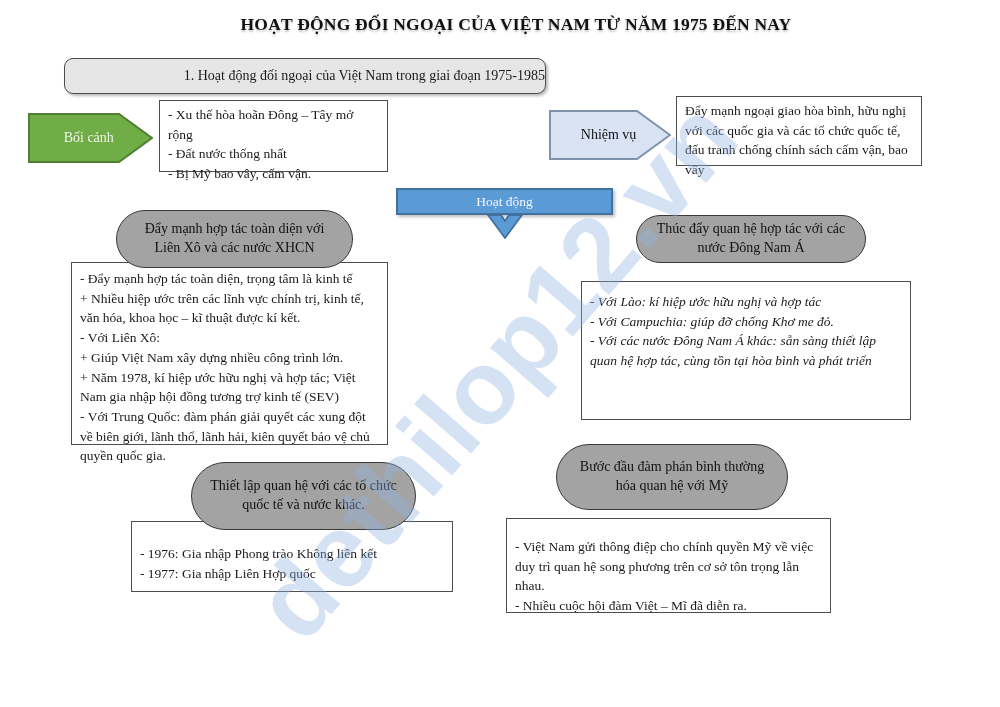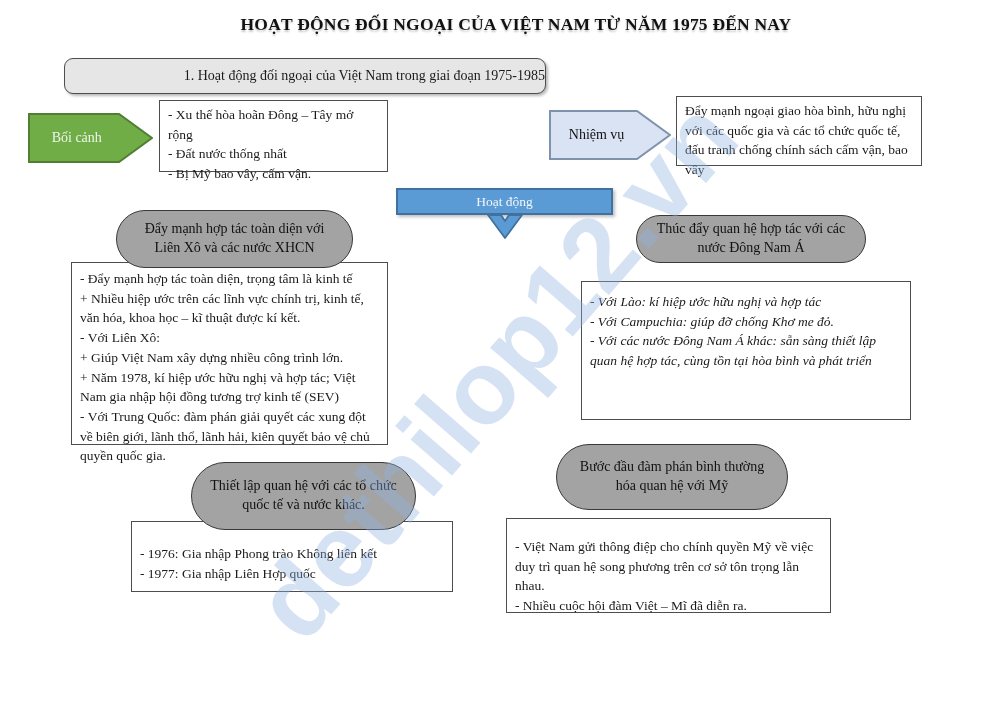--- a/index.html
+++ b/index.html
@@ -16,21 +16,21 @@
     position:absolute;left:48px;top:58px;width:480px;height:34px;
     background:#e7e6e6;border:1.6px solid #4d4d4d;border-radius:9px;
     box-shadow:2px 2px 3px rgba(0,0,0,.28);
     display:flex;align-items:center;justify-content:flex-end;
     font-size:14px;
   }
   .pentagon{position:absolute;}
   .pentagon svg{display:block;}
   .pentagon .pent-label{
     position:absolute;left:0;top:0;width:78%;height:100%;
-    display:flex;align-items:center;justify-content:center;font-size:14px;
+    display:flex;align-items:center;justify-content:center;font-size:14px;padding-left:12px;
   }
   .plain-box{
     position:absolute;background:#fff;border:1.6px solid #4d4d4d;
     font-size:13.5px;line-height:1.46;padding:4px 8px;box-sizing:border-box;
   }
   .banner{
     position:absolute;left:380px;top:188px;width:217px;height:27px;
     background:#5b9bd5;border:2px solid #41719c;box-sizing:border-box;
     display:flex;align-items:center;justify-content:center;
     color:#f2f6fb;font-size:13.5px;

